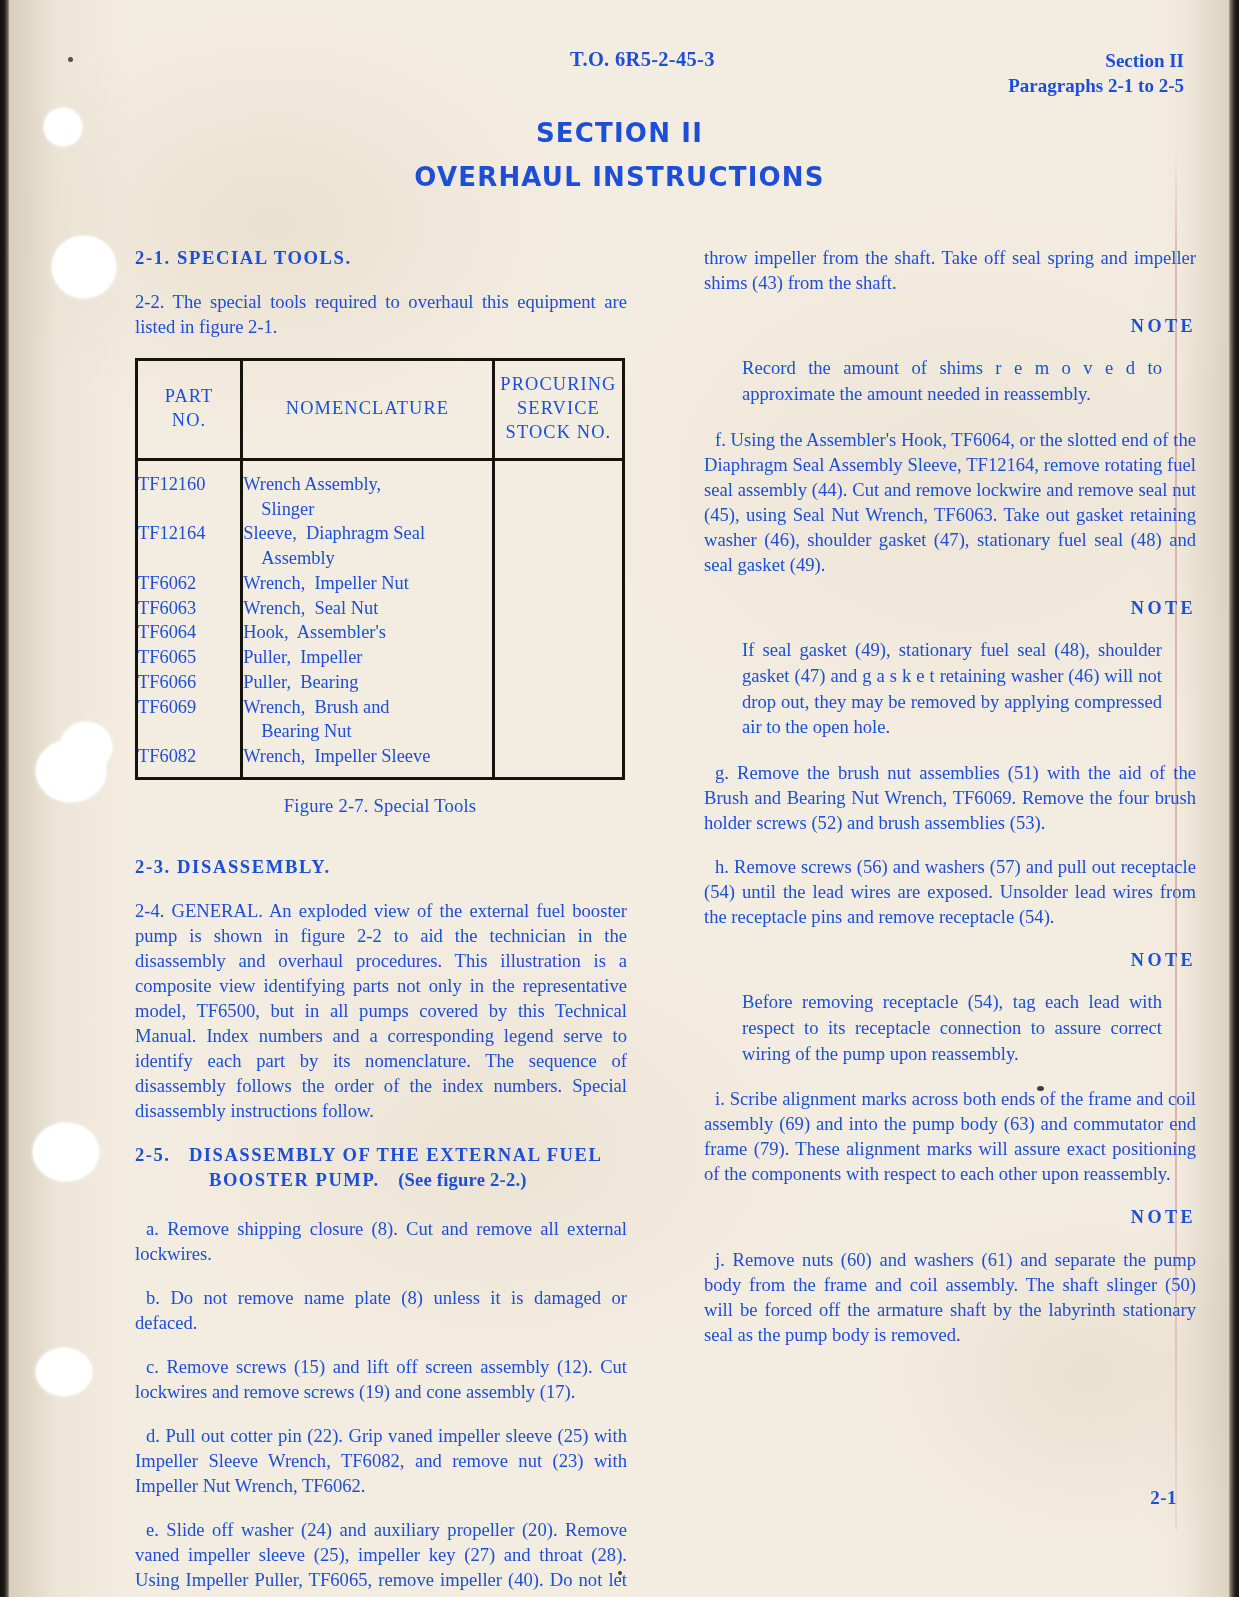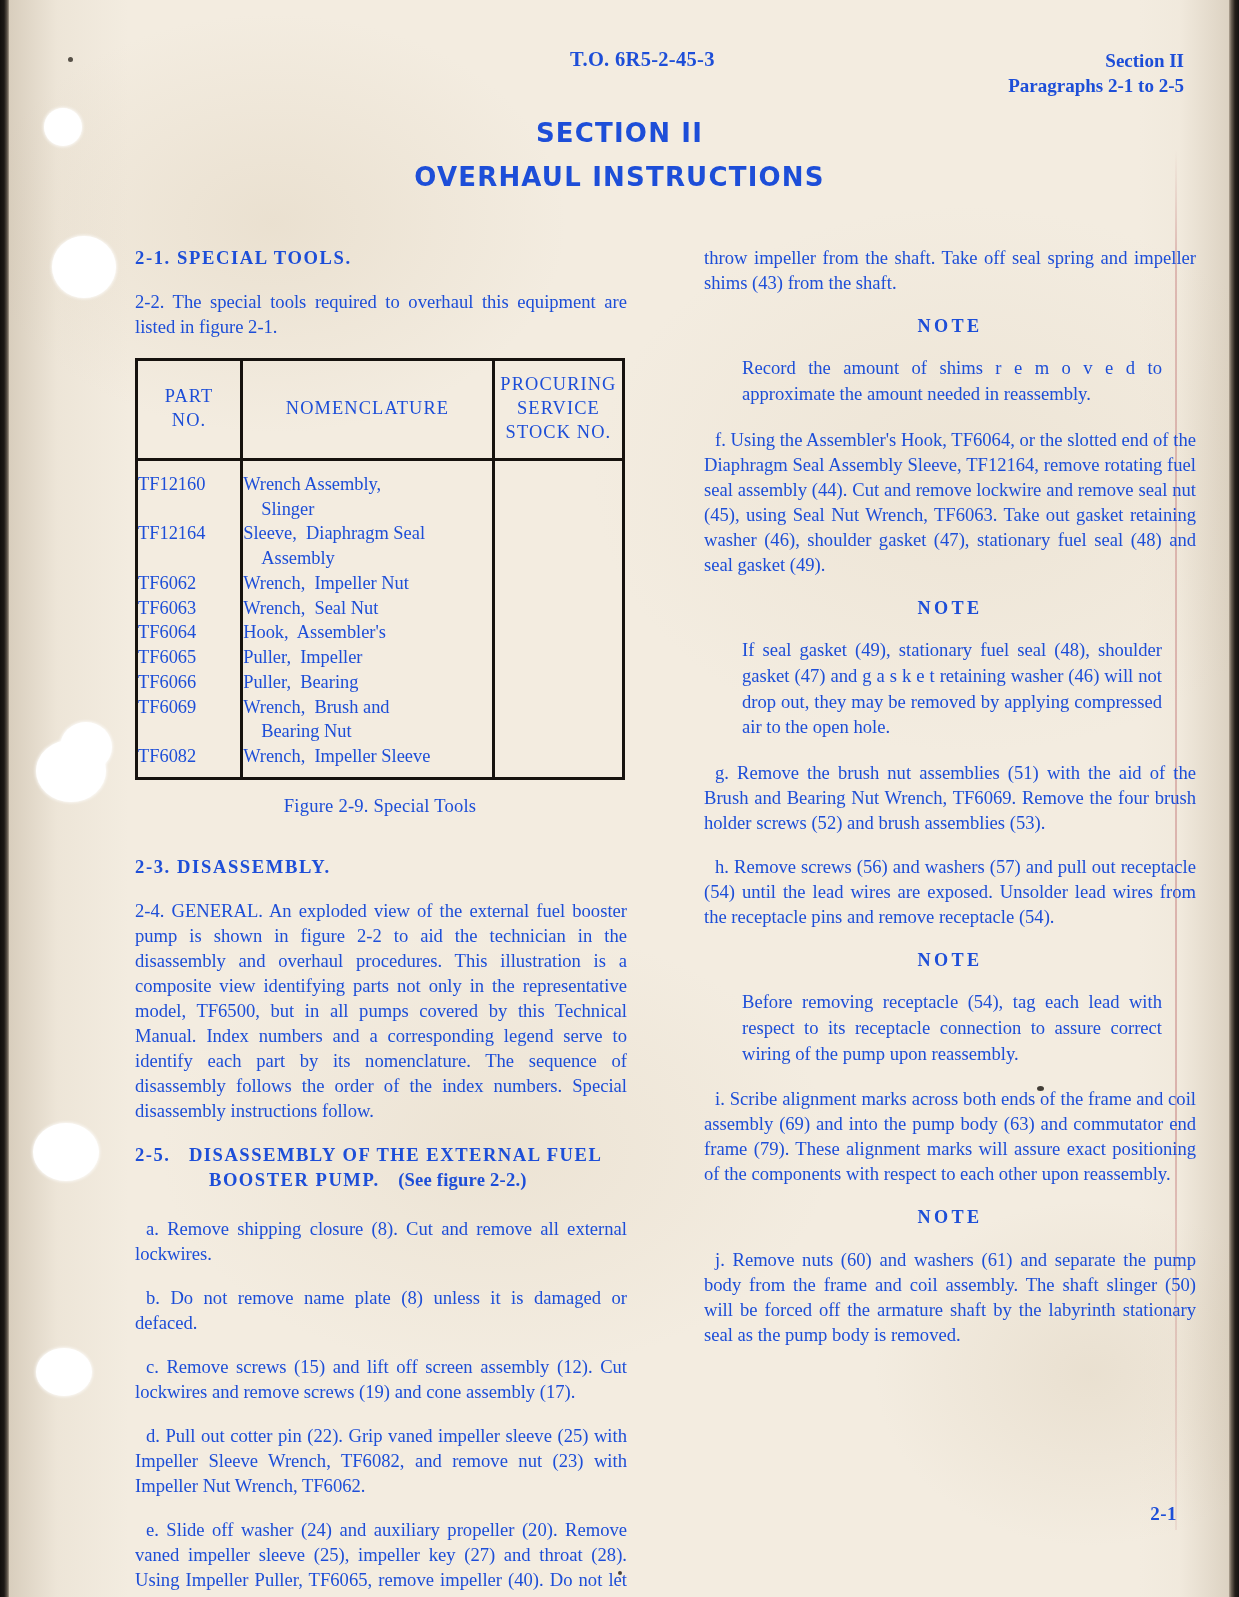--- a/index.html
+++ b/index.html
@@ -148,21 +148,21 @@
     text-indent: -74px;
     text-align: left;
     margin-bottom: 24px;
   }
   .head-2-5 .tail {
     letter-spacing: 0.2px;
   }
 
   
   .note-label {
-    text-align: center;
+    text-align: right;
     font-weight: bold;
     letter-spacing: 3.4px;
     font-size: 18.2px;
     margin: 6px 0 17px 0;
   }
   .note-body {
     margin: 0 0 20px 0;
     padding: 0 34px 0 38px;
     text-align: justify;
     line-height: 1.38;
@@ -213,21 +213,21 @@
     text-align: center;
     font-size: 18.6px;
     margin: 13px 0 36px 0;
     letter-spacing: 0.2px;
   }
 
   
   .folio {
     position: absolute;
     right: 62px;
-    bottom: 72px;
+    bottom: 88px;
     font-size: 19px;
     font-weight: bold;
     letter-spacing: 0.5px;
   }
   .center-dot {
     position: absolute;
     left: 50%;
     bottom: 22px;
     width: 4px; height: 4px;
     margin-left: -2px;
@@ -358,21 +358,21 @@
                   <div class="r">&nbsp;</div>
                   <div class="r">&nbsp;</div>
                   <div class="r">&nbsp;</div>
                 </div>
             </td>
           </tr>
         </tbody>
       </table>
     </div>
 
-    <div class="fig-caption">Figure 2-9.  Special Tools</div>
+    <div class="fig-caption">Figure 2-7.  Special Tools</div>
 
     <p class="para-head">2-3.  DISASSEMBLY.</p>
 
     <p>2-4.  GENERAL.  An exploded view of the external fuel booster pump is shown in figure 2-2 to aid the technician in the disassembly and overhaul procedures. This illustration is a composite view identifying parts not only in the representative model, TF6500, but in all pumps covered by this Technical Manual.  Index numbers and a corresponding legend serve to identify each part by its nomenclature.  The sequence of disassembly follows the order of the index numbers. Special disassembly instructions follow.</p>
 
     <p class="head-2-5">
       <span>2-5.</span>
       <span>&nbsp; </span>
       <span>DISASSEMBLY OF THE EXTERNAL FUEL BOOSTER PUMP.</span>
       <span>&nbsp; </span>

